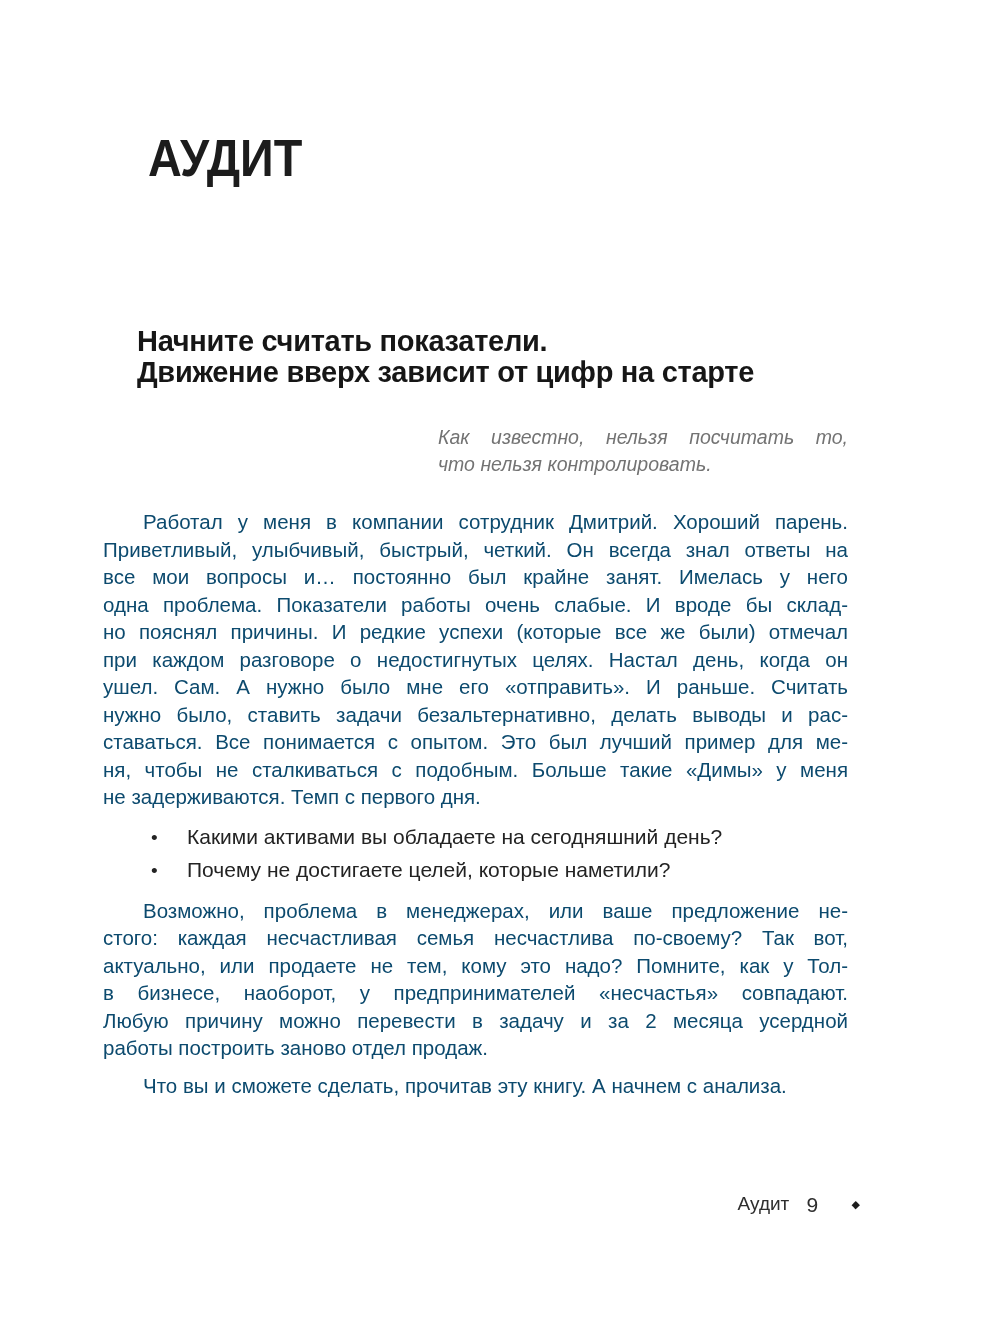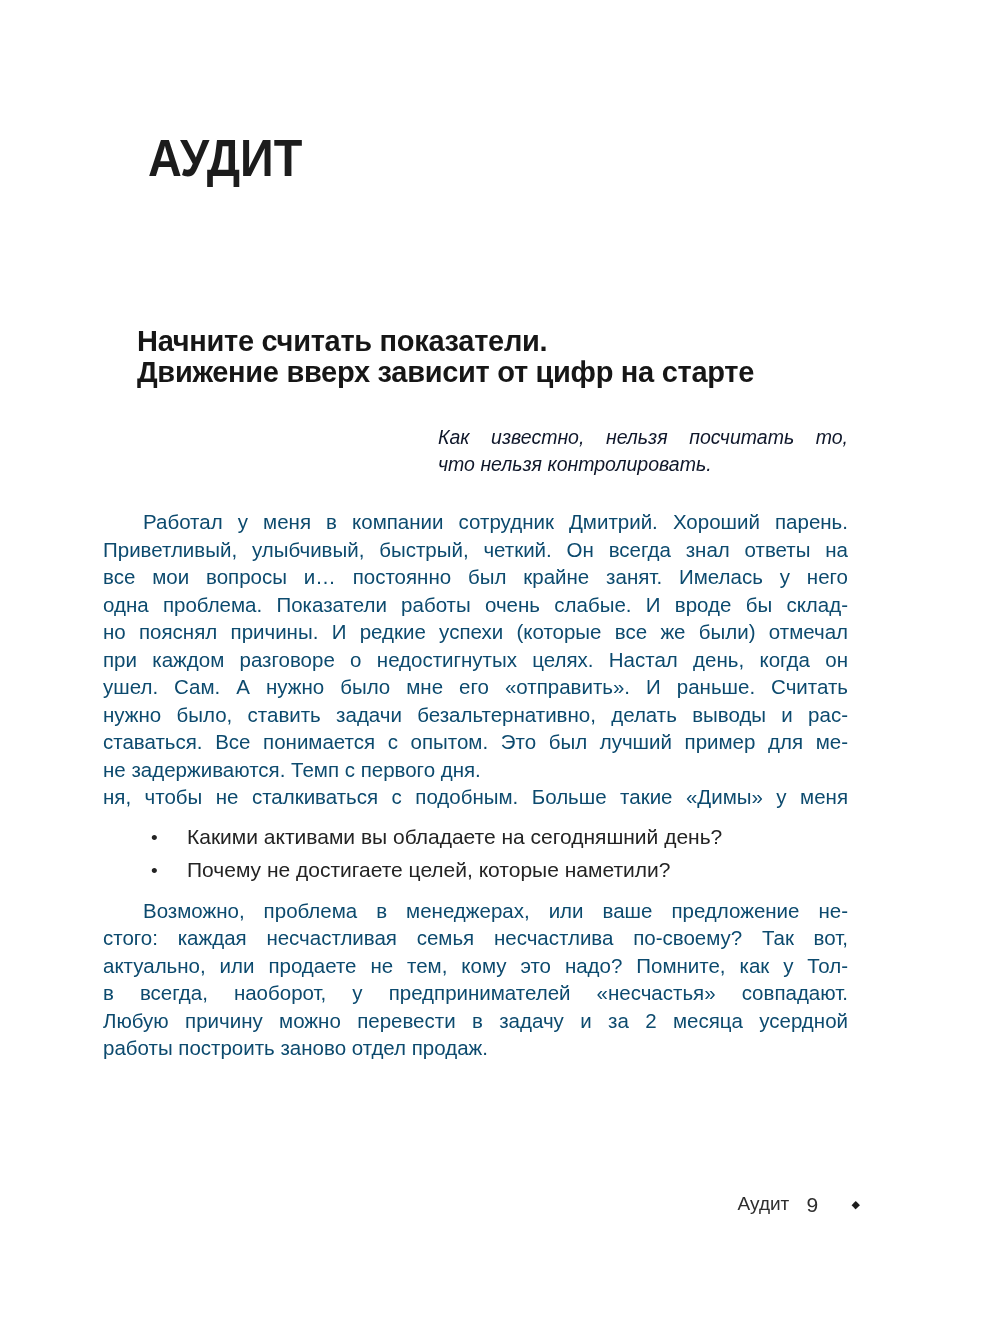--- a/index.html
+++ b/index.html
@@ -40,21 +40,21 @@
     left: 103px;
     top: 424px;
     width: 745px;
   }
   .epigraph {
     margin-left: auto;
     width: 410px;
     font-style: italic;
     font-size: 19.5px;
     line-height: 27px;
-    color: #0f172a;
+    color: #737373;
     margin-bottom: 30px;
   }
   .ep-line.just { text-align: justify; text-align-last: justify; }
   .para { margin: 0 0 10px 0; }
   .line {
     font-size: 20.5px;
     line-height: 27.5px;
     color: #0c4a6e;
     text-align: justify;
     text-align-last: justify;
@@ -118,40 +118,43 @@
       <div class="para">
         <div class="line first">Работал у меня в компании сотрудник Дмитрий. Хороший парень.</div>
         <div class="line">Приветливый, улыбчивый, быстрый, четкий. Он всегда знал ответы на</div>
         <div class="line">все мои вопросы и… постоянно был крайне занят. Имелась у него</div>
         <div class="line">одна проблема. Показатели работы очень слабые. И вроде бы склад-</div>
         <div class="line">но пояснял причины. И редкие успехи (которые все же были) отмечал</div>
         <div class="line">при каждом разговоре о недостигнутых целях. Настал день, когда он</div>
         <div class="line">ушел. Сам. А нужно было мне его «отправить». И раньше. Считать</div>
         <div class="line">нужно было, ставить задачи безальтернативно, делать выводы и рас-</div>
         <div class="line">ставаться. Все понимается с опытом. Это был лучший пример для ме-</div>
+        <div class="line">ня, чтобы не сталкиваться с подобным. Больше такие «Димы» у меня</div>
         <div class="line last">не задерживаются. Темп с первого дня.</div>
-        <div class="line">ня, чтобы не сталкиваться с подобным. Больше такие «Димы» у меня</div>
       </div>
       <div class="bullets">
         <div class="bullet-item">
           <span class="bullet-dot">•</span>
           <span class="bullet-text">Какими активами вы обладаете на сегодняшний день?</span>
         </div>
         <div class="bullet-item">
           <span class="bullet-dot">•</span>
           <span class="bullet-text">Почему не достигаете целей, которые наметили?</span>
         </div>
       </div>
       <div class="para">
         <div class="line first">Возможно, проблема в менеджерах, или ваше предложение не-</div>
         <div class="line">стого: каждая несчастливая семья несчастлива по-своему? Так вот,</div>
         <div class="line">актуально, или продаете не тем, кому это надо? Помните, как у Тол-</div>
-        <div class="line">в всегда, наоборот, у предпринимателей «несчастья» совпадают.</div>
+        <div class="line">в бизнесе, наоборот, у предпринимателей «несчастья» совпадают.</div>
         <div class="line">Любую причину можно перевести в задачу и за 2 месяца усердной</div>
         <div class="line last">работы построить заново отдел продаж.</div>
+      </div>
+      <div class="para">
+        <div class="line first last">Что вы и сможете сделать, прочитав эту книгу. А начнем с анализа.</div>
       </div>
     </div>
 </div>
 
 <div class="page-footer">
   <span>Аудит</span>
   <span class="pagenum">9</span>
   <span class="diamond">◆</span>
 </div>
 

